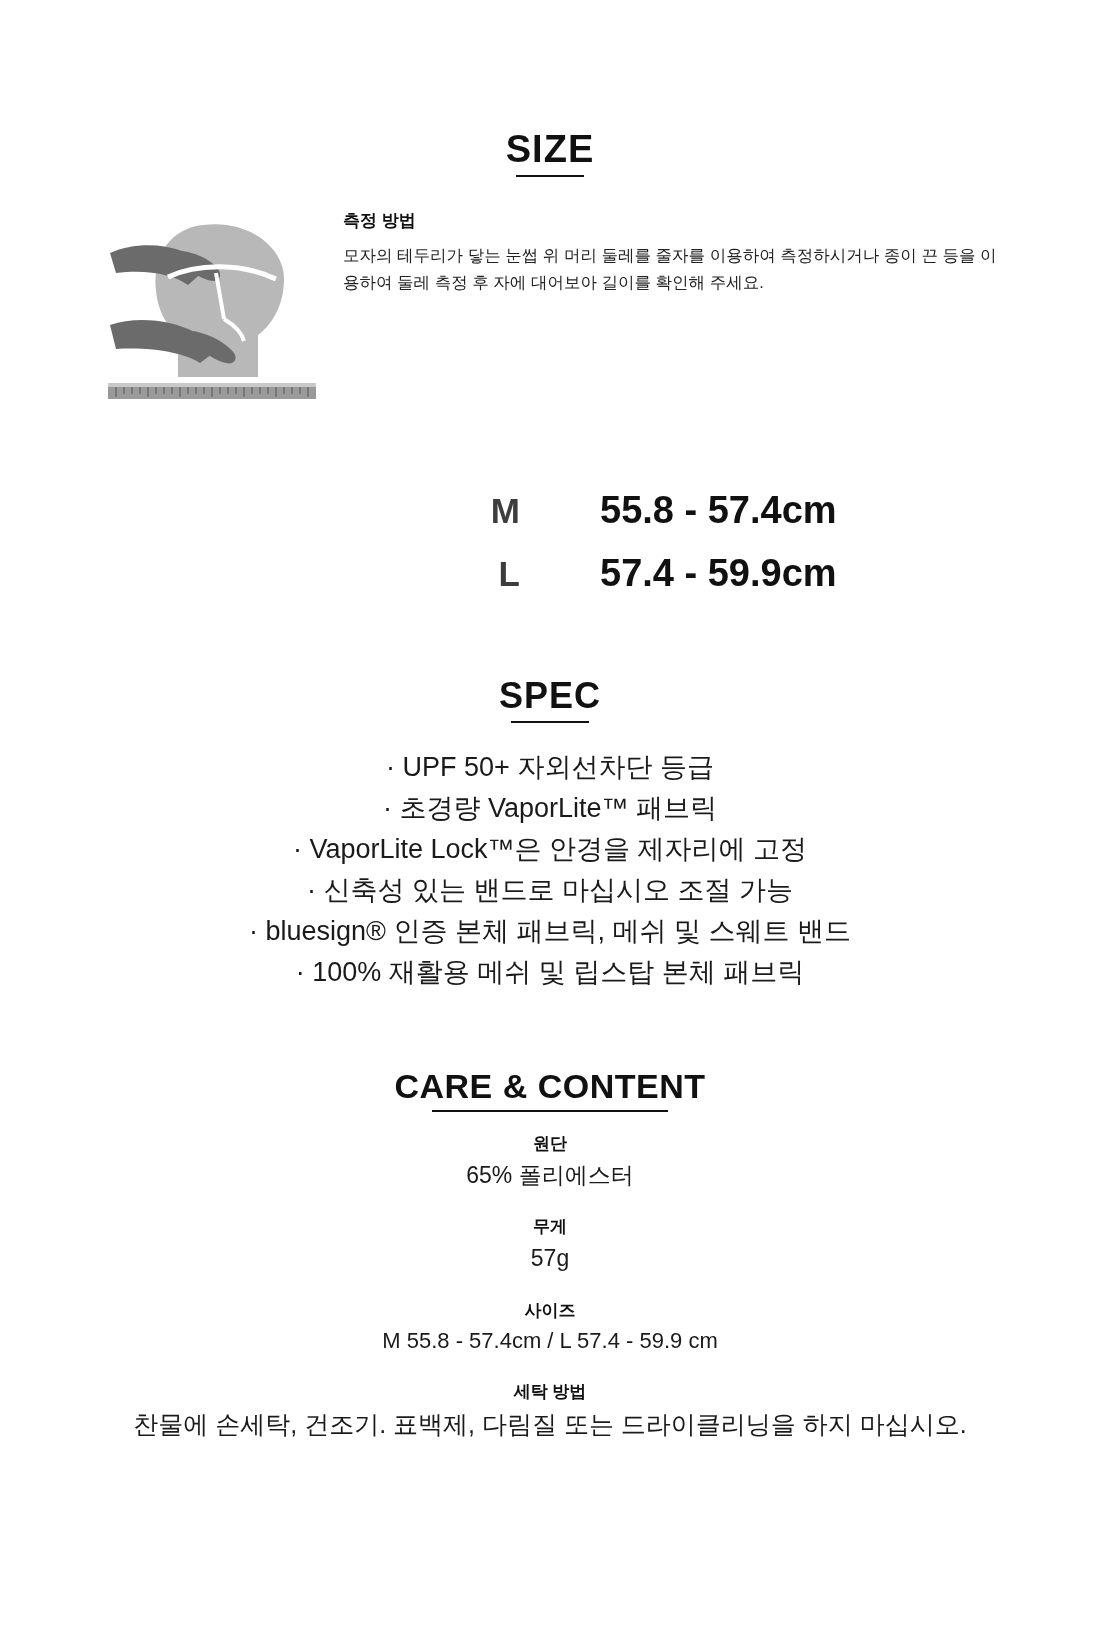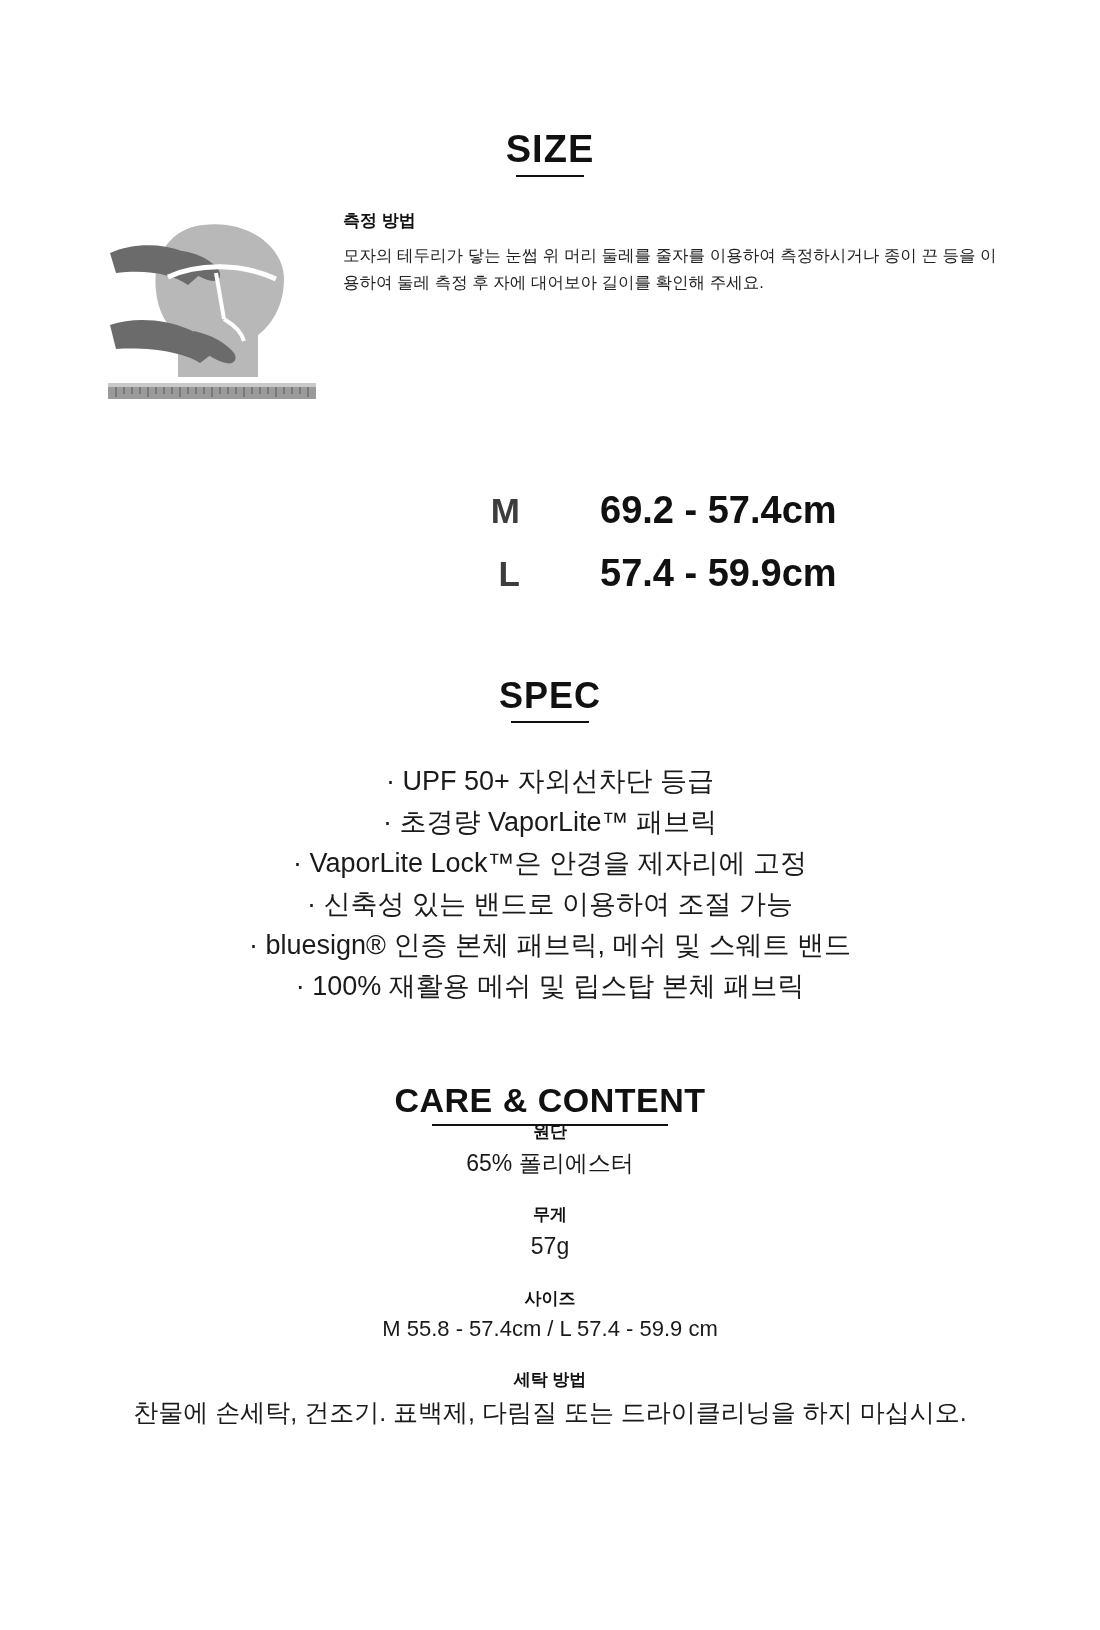--- a/index.html
+++ b/index.html
@@ -108,37 +108,38 @@
   }
 
   
   .spec-title {
     font-size: 36px;
     margin-top: 80px;
     letter-spacing: 1px;
   }
   .spec-list {
     list-style: none;
-    margin: 44px 0 0 0;
+    margin: 30px 0 0 0;
     padding: 0;
     text-align: center;
   }
   .spec-list li {
     font-size: 27px;
     line-height: 1.52;
     color: #1a1a1a;
   }
 
   
   .care-title {
     font-size: 34px;
     margin-top: 74px;
     letter-spacing: 0.5px;
   }
   .care-groups {
+    margin-top: 26px;
     text-align: center;
   }
   .care-group {
     margin-bottom: 24px;
   }
   .care-label {
     font-size: 17px;
     font-weight: bold;
     color: #111111;
     margin-bottom: 4px;
@@ -220,37 +221,37 @@
 
     <div class="measure-text">
       <p class="measure-label">측정 방법</p>
       <p class="measure-desc">모자의 테두리가 닿는 눈썹 위 머리 둘레를 줄자를 이용하여 측정하시거나 종이 끈 등을 이용하여 둘레 측정 후 자에 대어보아 길이를 확인해 주세요.</p>
     </div>
   </div>
 
   <div class="size-table">
     <div class="size-row">
       <div class="size-key">M</div>
-      <div class="size-val">69.2 - 57.4cm</div>
+      <div class="size-val">55.8 - 57.4cm</div>
     </div>
     <div class="size-row">
       <div class="size-key">L</div>
       <div class="size-val">57.4 - 59.9cm</div>
     </div>
   </div>
 
   <div class="section-title spec-title">
     <span class="underline-wrap">SPEC</span>
   </div>
 
   <ul class="spec-list">
     <li>· UPF 50+ 자외선차단 등급</li>
     <li>· 초경량 VaporLite™ 패브릭</li>
     <li>· VaporLite Lock™은 안경을 제자리에 고정</li>
-    <li>· 신축성 있는 밴드로 이용하여 조절 가능</li>
+    <li>· 신축성 있는 밴드로 마십시오 조절 가능</li>
     <li>· bluesign® 인증 본체 패브릭, 메쉬 및 스웨트 밴드</li>
     <li>· 100% 재활용 메쉬 및 립스탑 본체 패브릭</li>
   </ul>
 
   <div class="section-title care-title">
     <span class="underline-wrap">CARE &amp; CONTENT</span>
   </div>
 
   <div class="care-groups">
     <div class="care-group">

